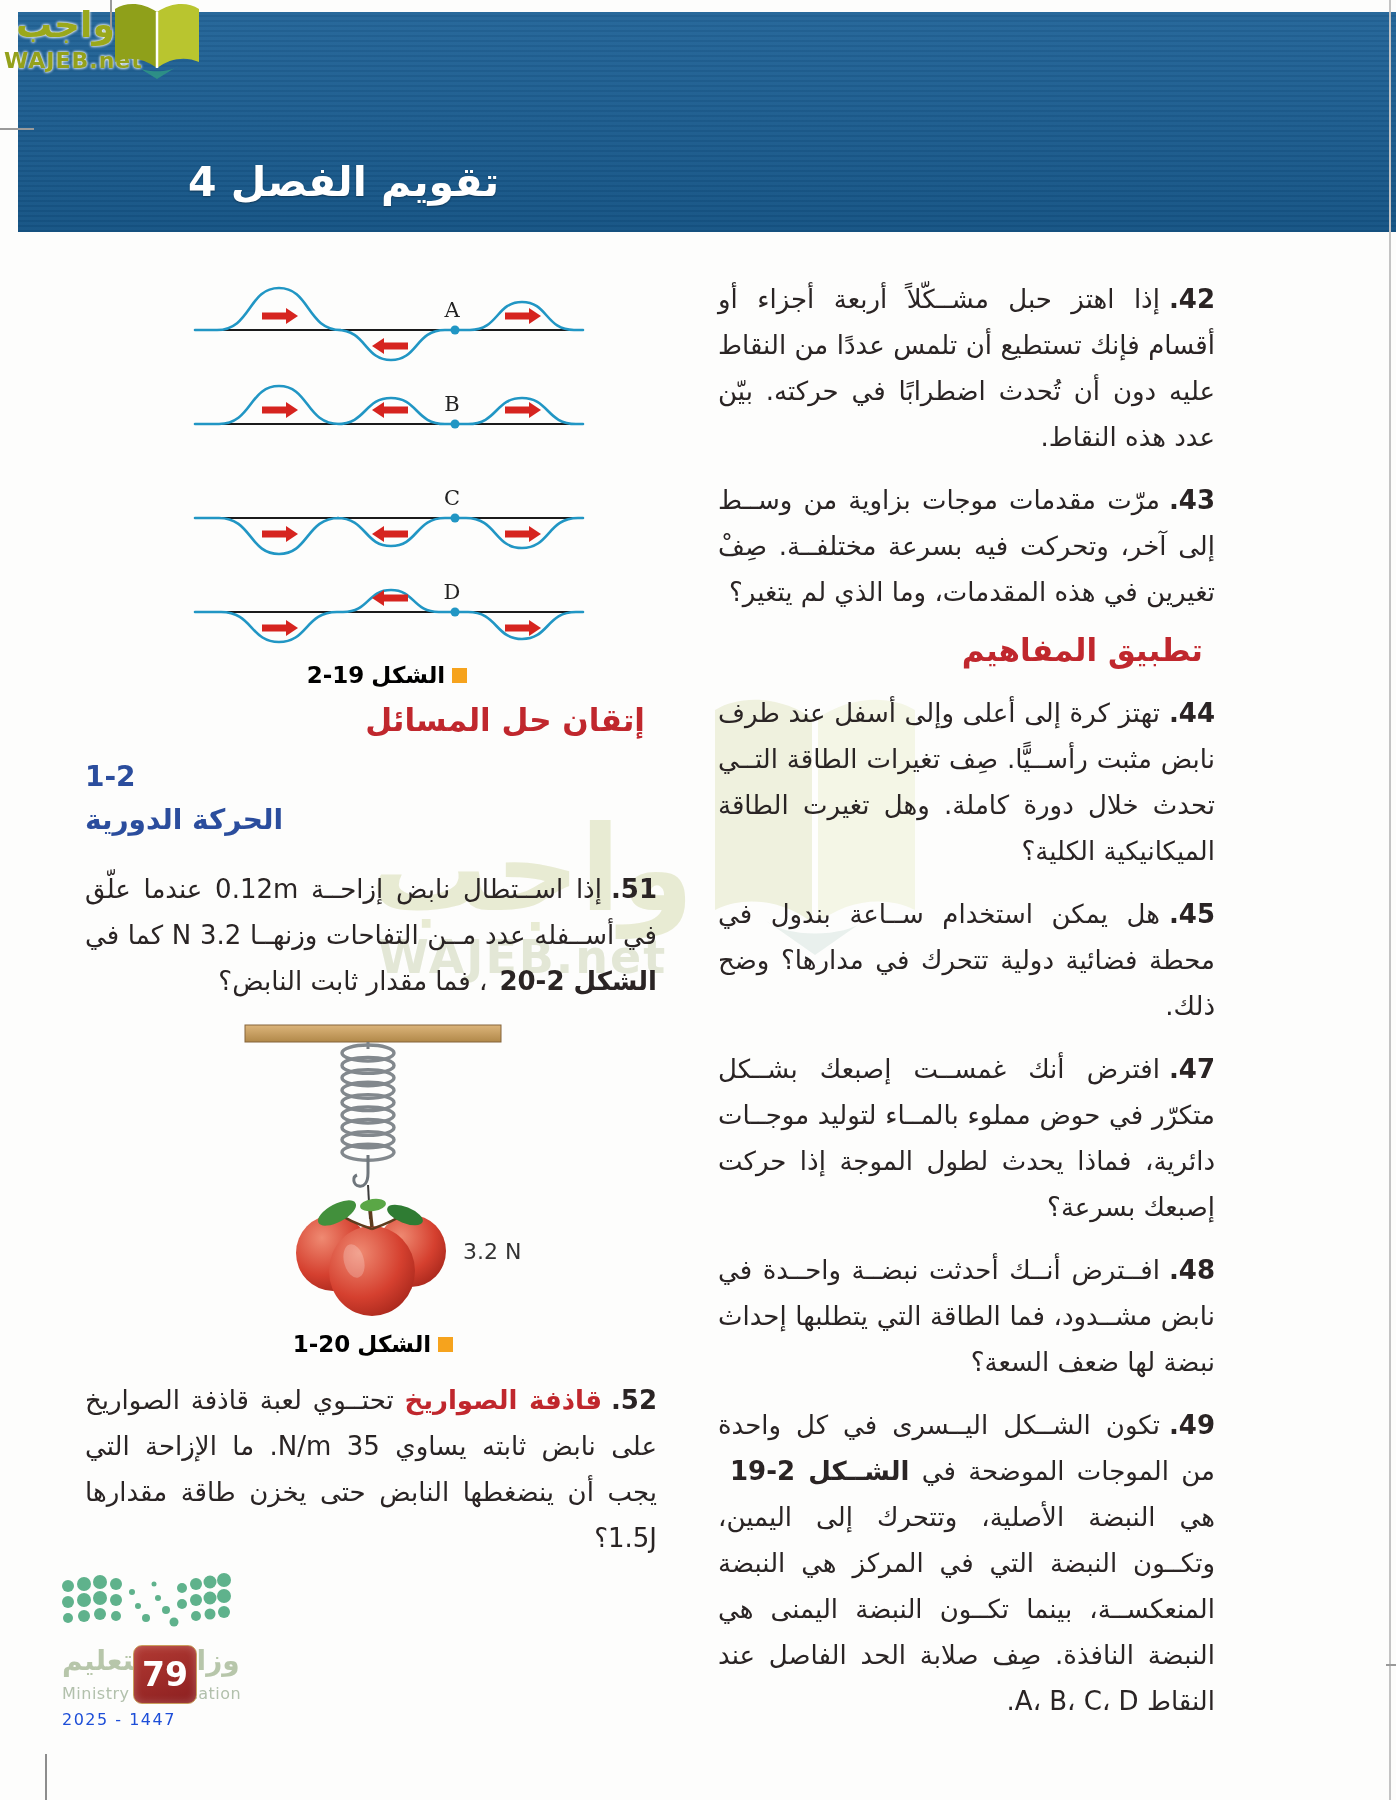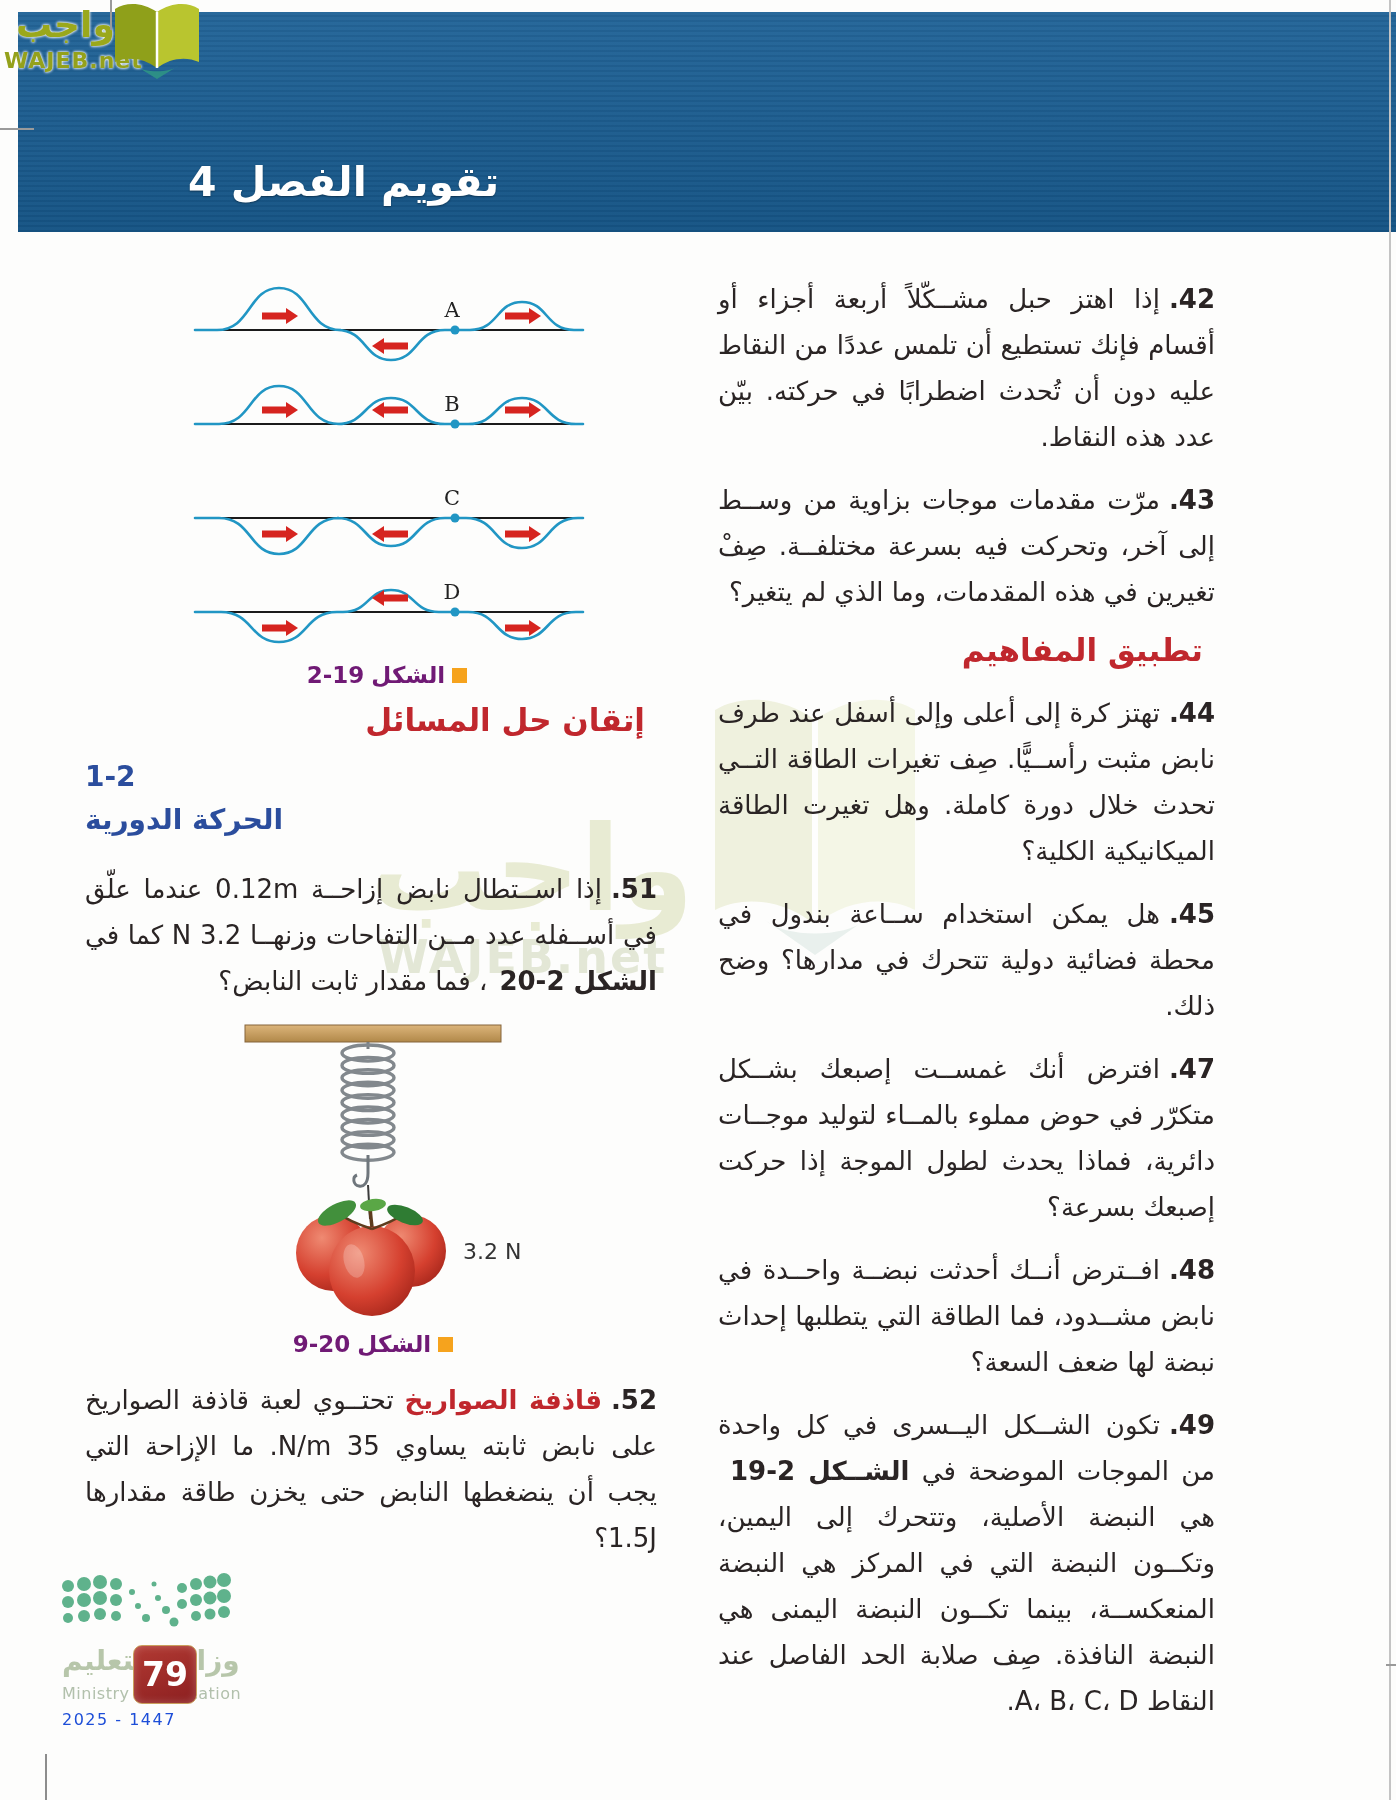--- a/index.html
+++ b/index.html
@@ -39,21 +39,21 @@
 
   .h-red{direction:rtl;text-align:right;color:var(--accent_red,#c0272d);font-size:31px;font-weight:bold;
          margin:14px 12px 22px 0;}
   .sec-head{display:flex;direction:ltr;justify-content:flex-end;gap:10px;color:var(--accent_blue,#2b4d9d);
             font-size:28px;font-weight:bold;margin:6px 0 30px 0;flex-direction:column;}
 
   
   .fig19{width:400px;margin:14px 70px 0 auto;}
   .wave-row{display:block;width:400px;height:100px;margin-bottom:-6px;}
   .fig-cap{display:flex;direction:ltr;justify-content:center;align-items:center;gap:7px;
-           font-size:23px;font-weight:bold;color:#701a75;margin:10px 0 14px 0;}
+           font-size:23px;font-weight:bold;color:#000000;margin:10px 0 14px 0;}
   .cap-square{width:15px;height:15px;background:var(--caption_orange,#f6a31d);display:inline-block;}
 
   
   .fig20{width:300px;margin:4px 134px 0 auto;}
   .fig20 .fig-cap{margin:6px 0 0 0;}
   .q-after-fig{margin-top:20px;}
 
   
   .moe{position:absolute;left:58px;top:1572px;width:230px;height:180px;z-index:1;}
   .moe-ar{position:absolute;left:4px;top:72px;font-size:28px;font-weight:bold;color:#b7c6aa;direction:rtl;}
@@ -217,21 +217,21 @@
           <path d="M149 206 q-2 -16 -2 -24" fill="none" stroke="#5d3c1d" stroke-width="3.5"></path>
           <path d="M149 208 q-24 -8 -34 -16" fill="none" stroke="#5d3c1d" stroke-width="2.5"></path>
           <path d="M149 208 q22 -8 30 -14" fill="none" stroke="#5d3c1d" stroke-width="2.5"></path>
           <ellipse cx="114" cy="192" rx="21" ry="9" fill="#42903c" transform="rotate(-28 114 192)"></ellipse>
           <ellipse cx="182" cy="194" rx="19" ry="8" fill="#2f7c33" transform="rotate(22 182 194)"></ellipse>
           <ellipse cx="150" cy="184" rx="13" ry="6" fill="#5aa746" transform="rotate(-8 150 184)"></ellipse>
         </g>
         <text x="240" y="238" font-size="22" fill="#333" direction="ltr">3.2 N</text>
       </svg>
       <div class="fig-cap">
-        <span>9-20</span>
+        <span>1-20</span>
         <span>الشكل</span>
         <span class="cap-square"></span>
       </div>
     </div>
 
     <div id="q-left-b" class="q-after-fig">
         <div class="q"><b class="qnum">52.</b><span class="seg red-bold">قاذفة الصواريخ</span><span class="seg"> تحتــوي لعبة قاذفة الصواريخ على نابض ثابته يساوي 35 N/m. ما الإزاحة التي يجب أن ينضغطها النابض حتى يخزن طاقة مقدارها 1.5J؟</span></div>
       </div>
   </div>
 

